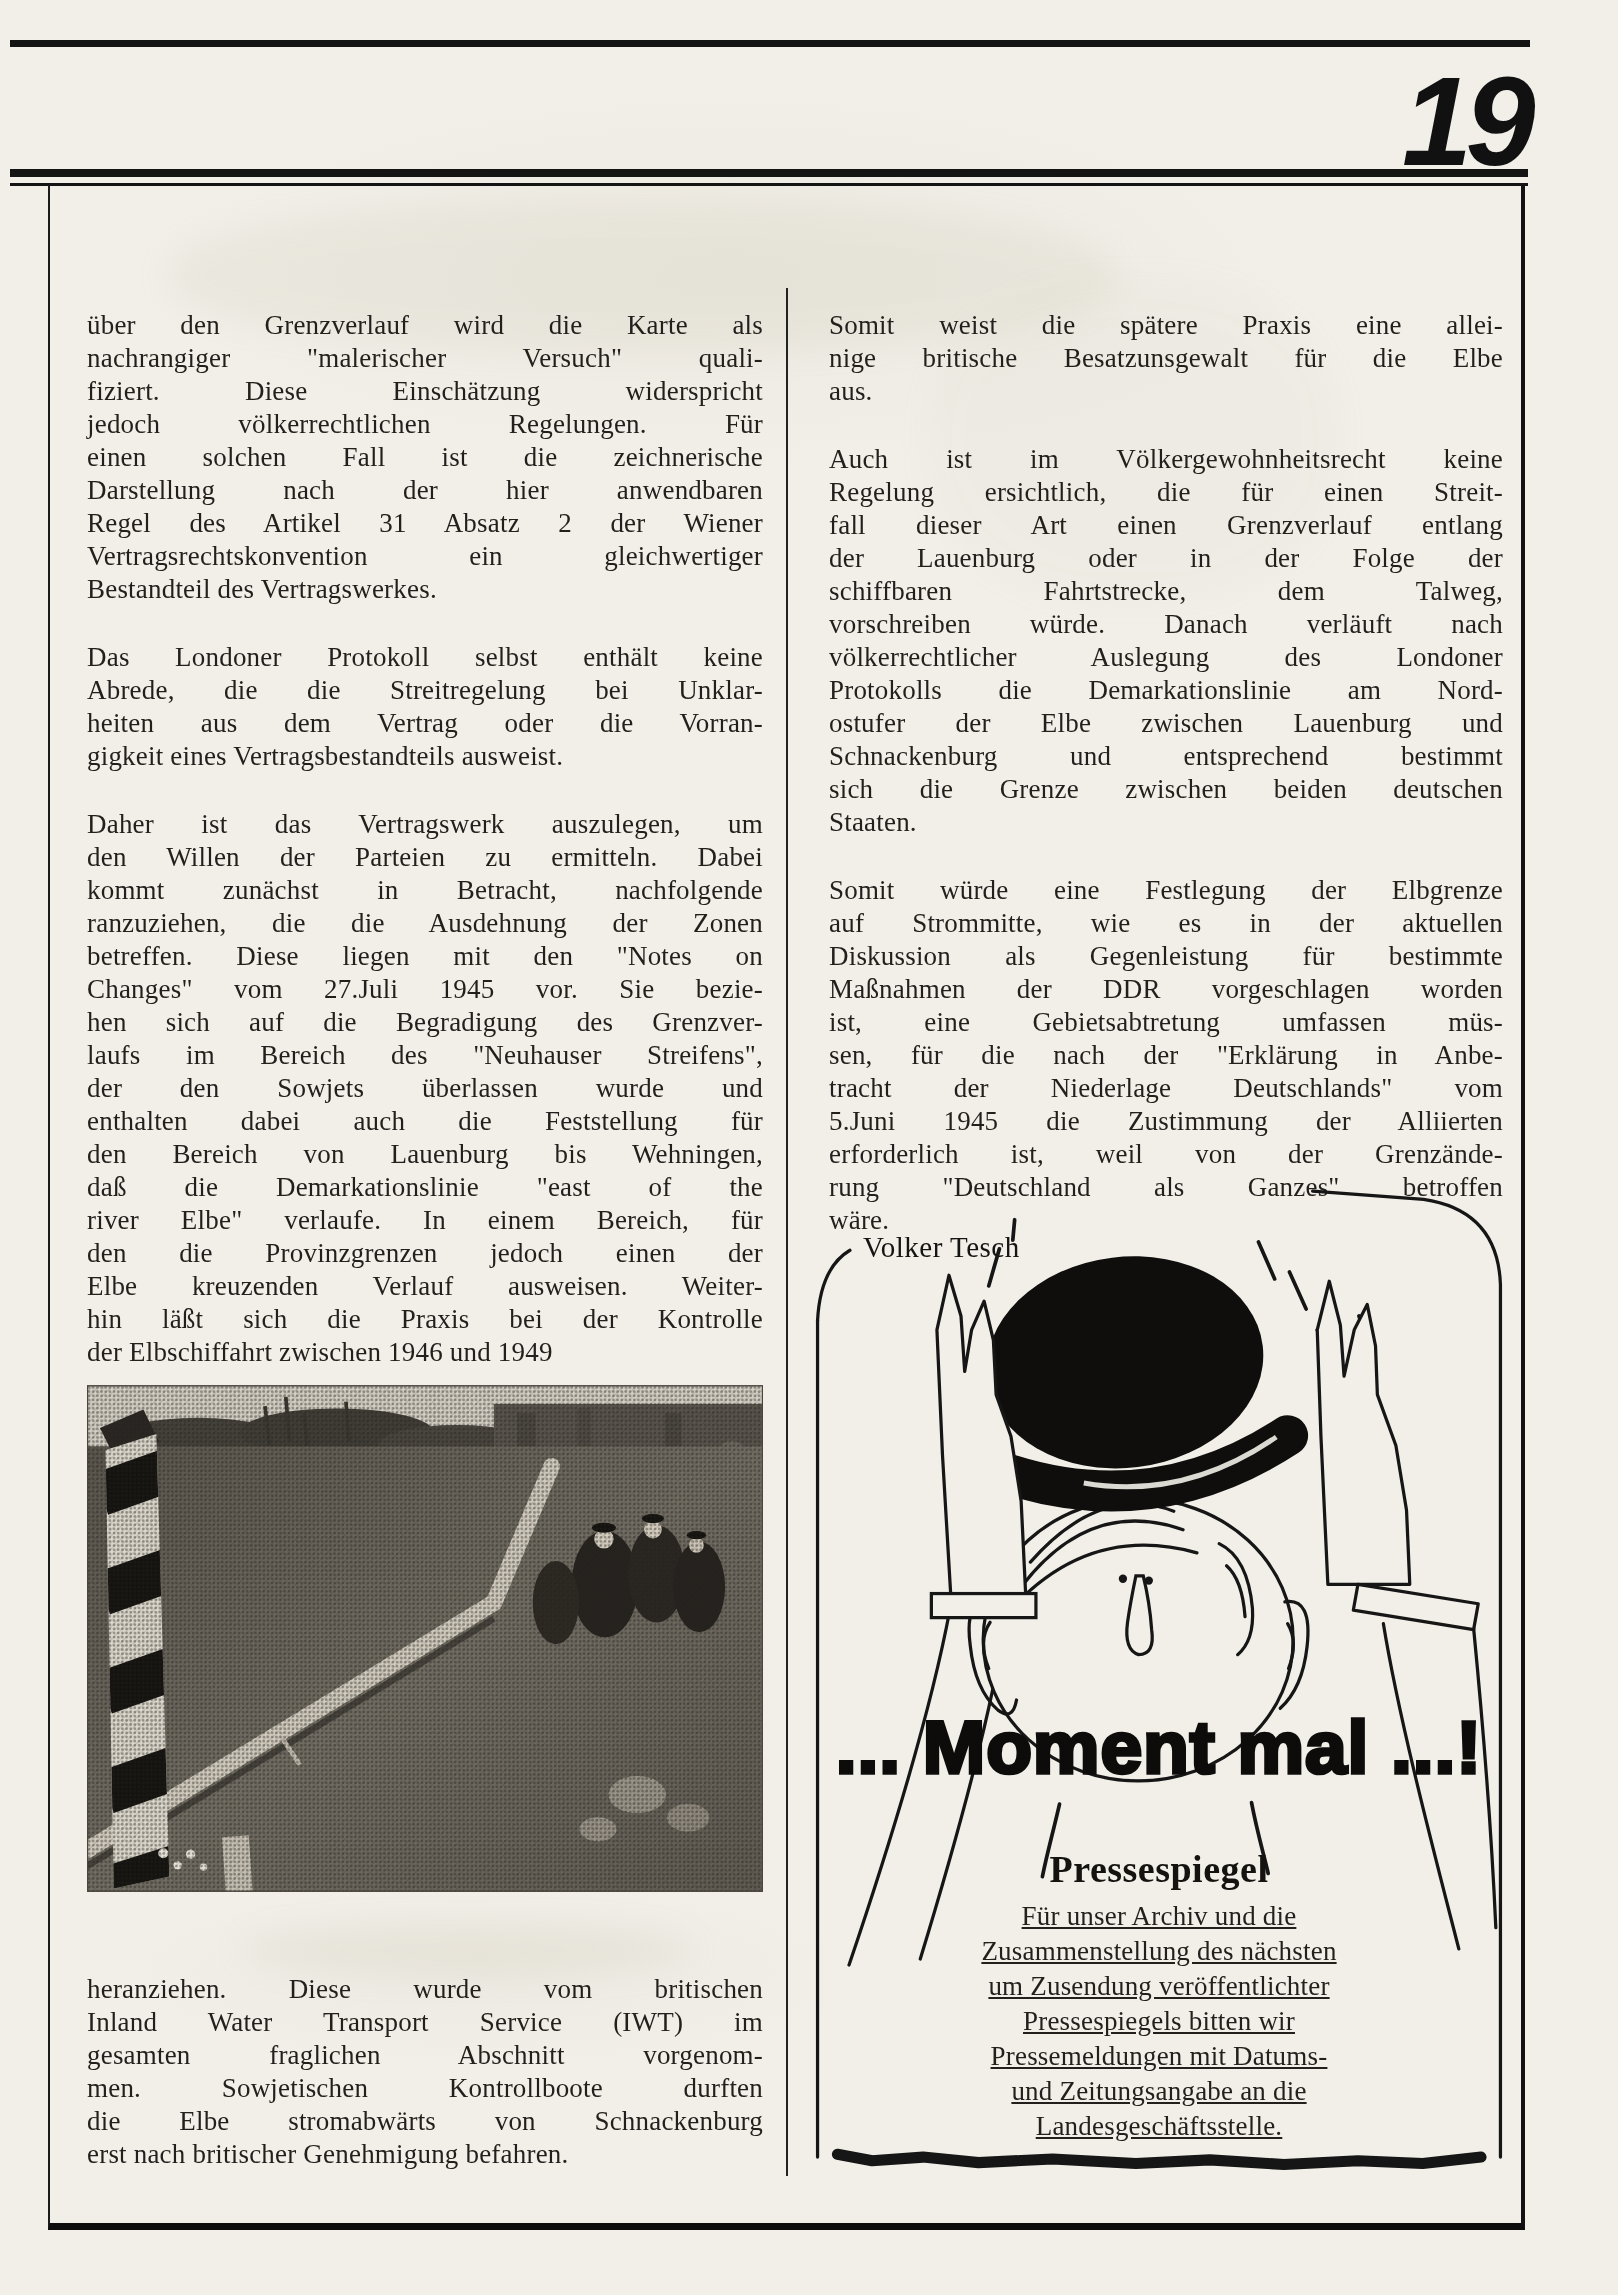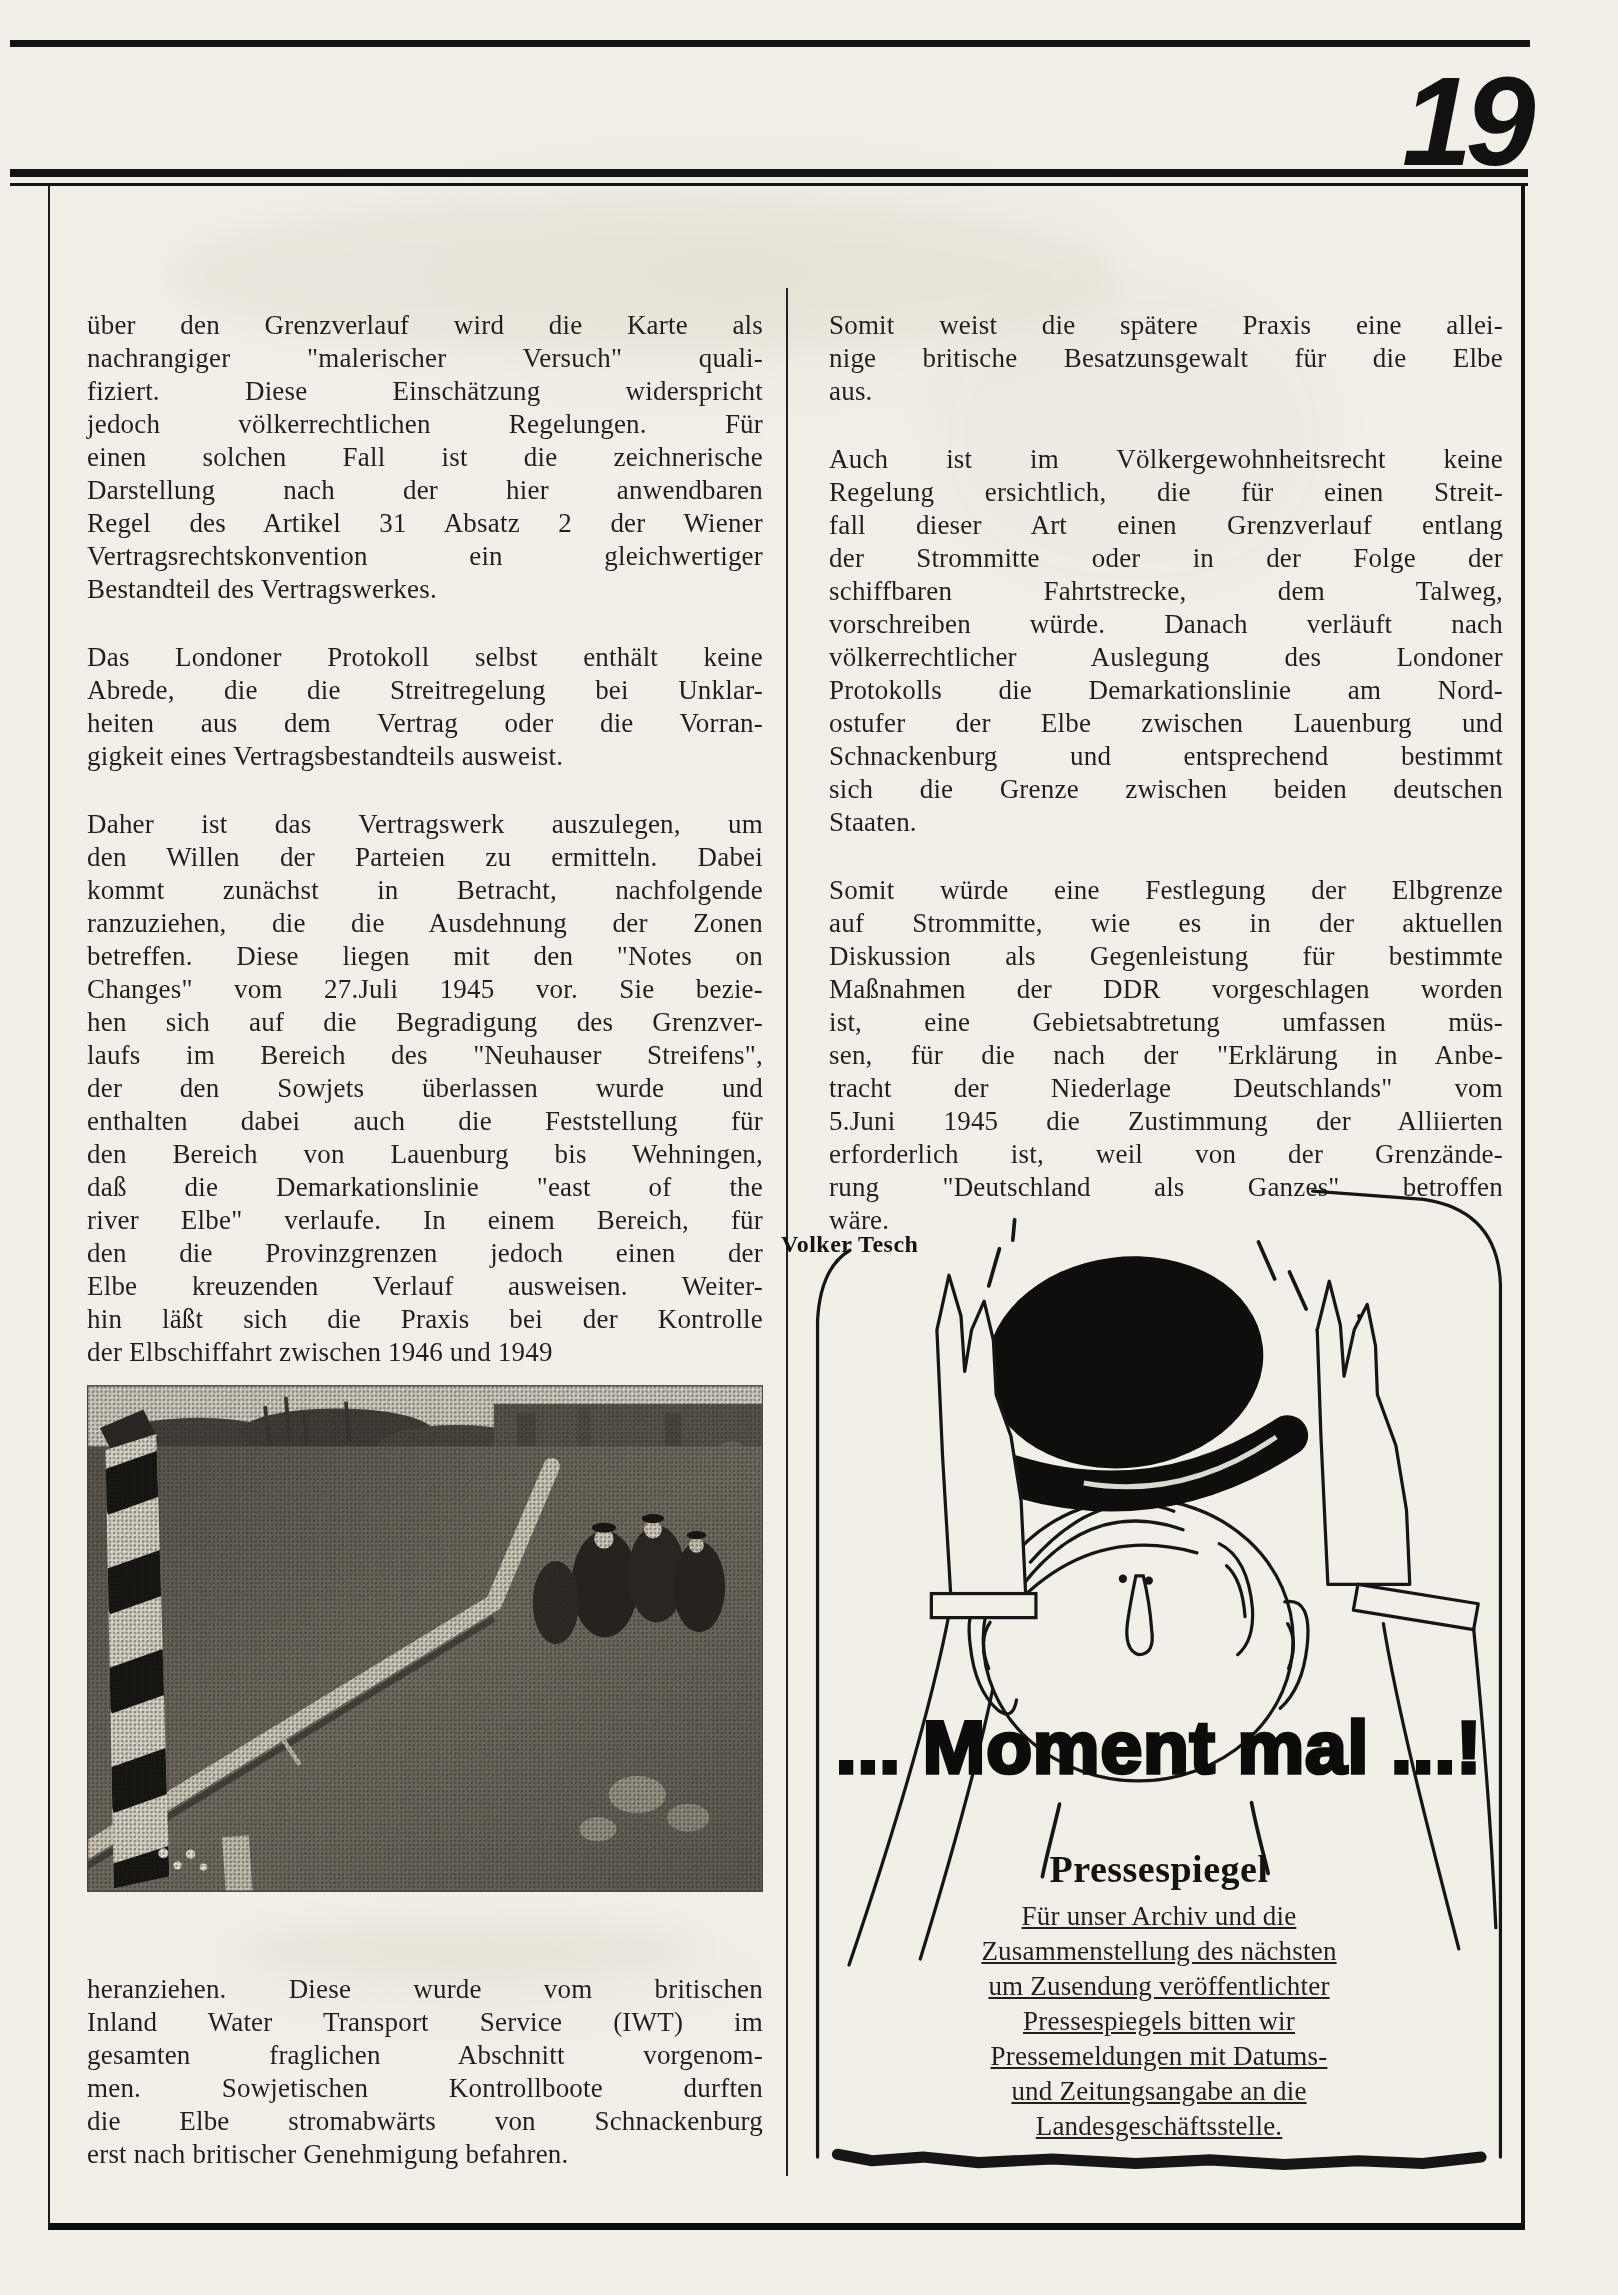--- a/index.html
+++ b/index.html
@@ -28,22 +28,22 @@
   .col{position:absolute;top:309px;}
   .col-left{left:87px;width:676px;}
   .col-right{left:829px;width:674px;}
   .para{font-size:27px;line-height:33px;letter-spacing:0.2px;color:#221f1c;}
   .para + .para{margin-top:35px;}
   .tline{text-align:justify;text-align-last:justify;}
   .tline.last{text-align-last:left;}
   .photo-wrap{margin-top:15.7px;width:676px;height:507px;}
   .after-photo{margin-top:81px;}
   .signature{
-    position:absolute;left:781px;top:1231px;
-    font-size:24px;font-weight:bold;letter-spacing:0.5px;color:#161412;
+    position:absolute;left:863px;top:1231px;
+    font-size:29px;font-weight:normal;letter-spacing:0.5px;color:#161412;
   }
   .cartoon{position:absolute;left:812px;top:1177px;width:694px;height:1002px;}
   .cartoon svg{position:absolute;left:0;top:0;}
   .moment-headline{
     position:absolute;left:0;top:522px;width:694px;text-align:center;
     font-family:"Liberation Sans","DejaVu Sans",sans-serif;font-weight:bold;
     font-size:75px;line-height:1.3;letter-spacing:0.9px;color:#0d0c0b;
     -webkit-text-stroke:3.7px #0d0c0b;white-space:nowrap;
   }
   .press-heading{
@@ -199,21 +199,21 @@
   <div class="col col-right">
     <div class="para">
         <div class="tline">Somit weist die spätere Praxis eine allei-</div>
         <div class="tline">nige britische Besatzunsgewalt für die Elbe</div>
         <div class="tline last">aus.</div>
       </div>
     <div class="para">
         <div class="tline">Auch ist im Völkergewohnheitsrecht keine</div>
         <div class="tline">Regelung ersichtlich, die für einen Streit-</div>
         <div class="tline">fall dieser Art einen Grenzverlauf entlang</div>
-        <div class="tline">der Strommitte oder in der Folge der</div>
+        <div class="tline">der Lauenburg oder in der Folge der</div>
         <div class="tline">schiffbaren Fahrtstrecke, dem Talweg,</div>
         <div class="tline">vorschreiben würde. Danach verläuft nach</div>
         <div class="tline">völkerrechtlicher Auslegung des Londoner</div>
         <div class="tline">Protokolls die Demarkationslinie am Nord-</div>
         <div class="tline">ostufer der Elbe zwischen Lauenburg und</div>
         <div class="tline">Schnackenburg und entsprechend bestimmt</div>
         <div class="tline">sich die Grenze zwischen beiden deutschen</div>
         <div class="tline last">Staaten.</div>
       </div>
     <div class="para">

